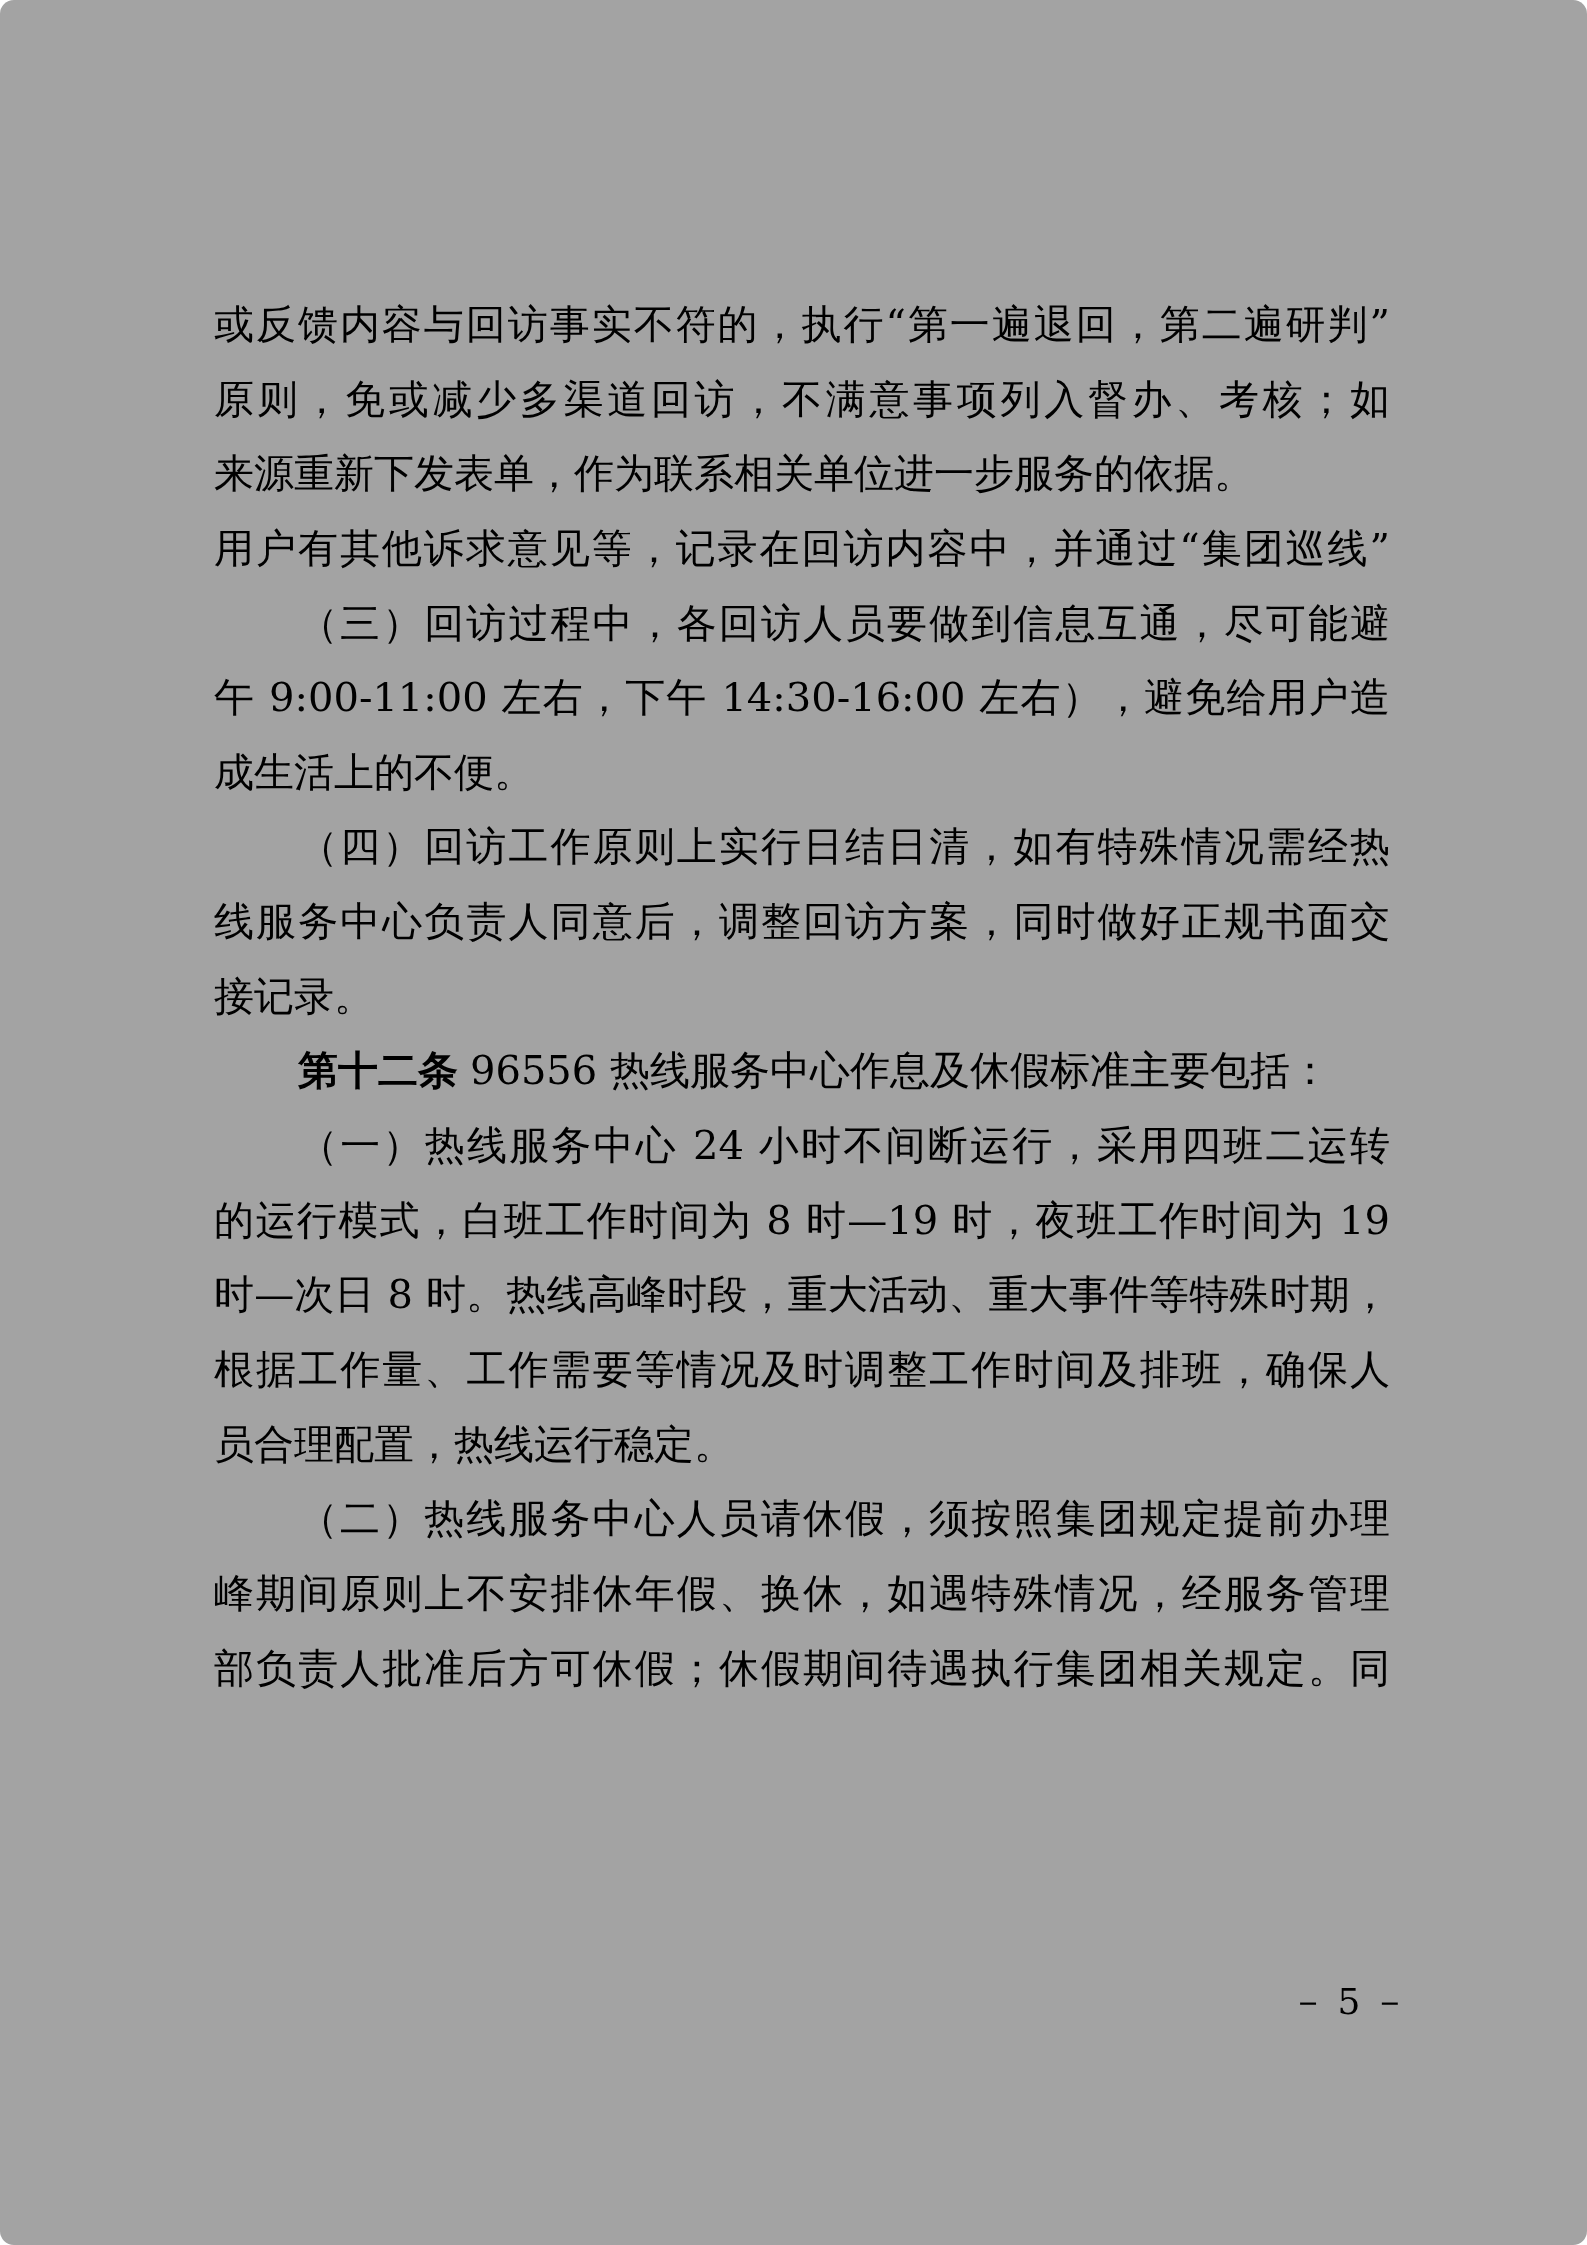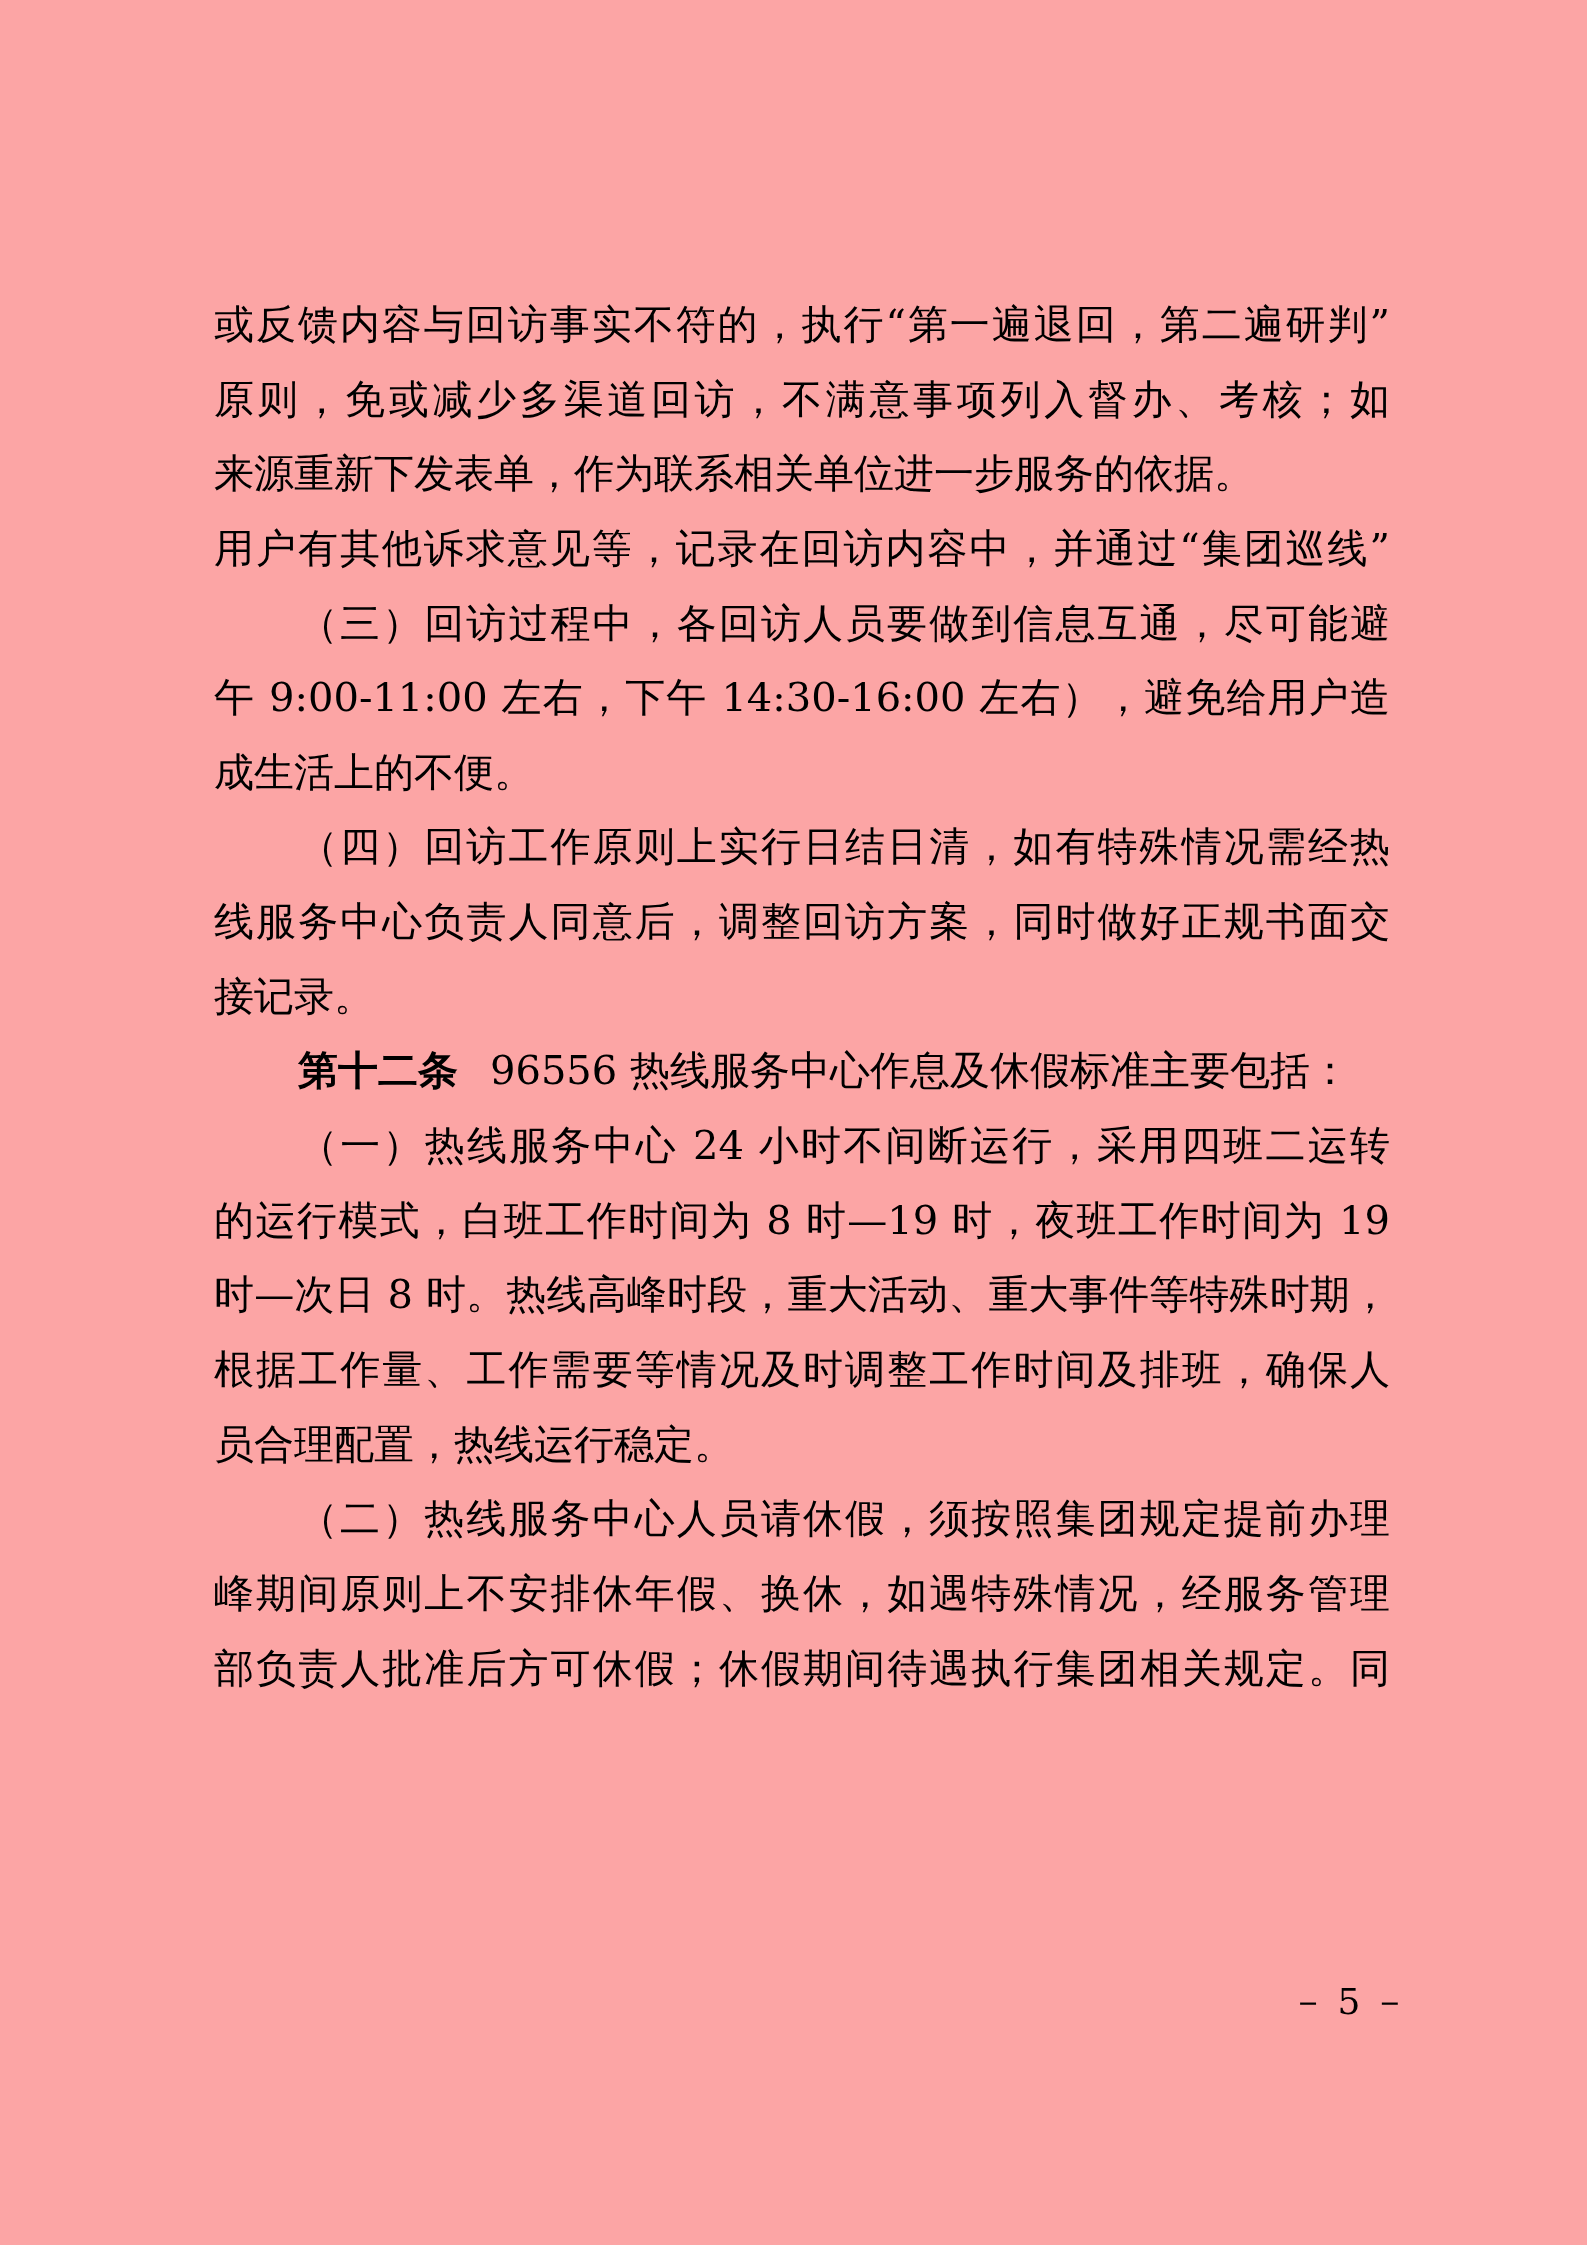--- a/index.html
+++ b/index.html
@@ -14,21 +14,22 @@
       overflow: hidden;
       font-family: "DejaVu Serif", "Liberation Serif", serif;
       color: #000000;
     }
     .page {
       position: absolute;
       left: 0;
       top: 0;
       width: 1587px;
       height: 2245px;
-      background: #fca5a5;
+      background: #a3a3a3;
+      border-radius: 14px;
     }
     .body-text {
       position: absolute;
       left: 214px;
       top: 296px;
       width: 1176px;
     }
     .line {
       display: block;
       height: 74.65px;
@@ -42,21 +43,21 @@
     }
     .line.last {
       text-align-last: left;
     }
     .line.indent {
       padding-left: 84px;
     }
     .line .bold {
       font-family: "DejaVu Sans", "Liberation Sans", sans-serif;
       font-weight: bold;
-      margin-right: 32px;
+      margin-right: 12px;
     }
     .page-number {
       position: absolute;
       left: 1290px;
       top: 1980px;
       width: 104px;
       font-size: 36px;
       line-height: 44px;
       text-align: right;
       white-space: nowrap;

